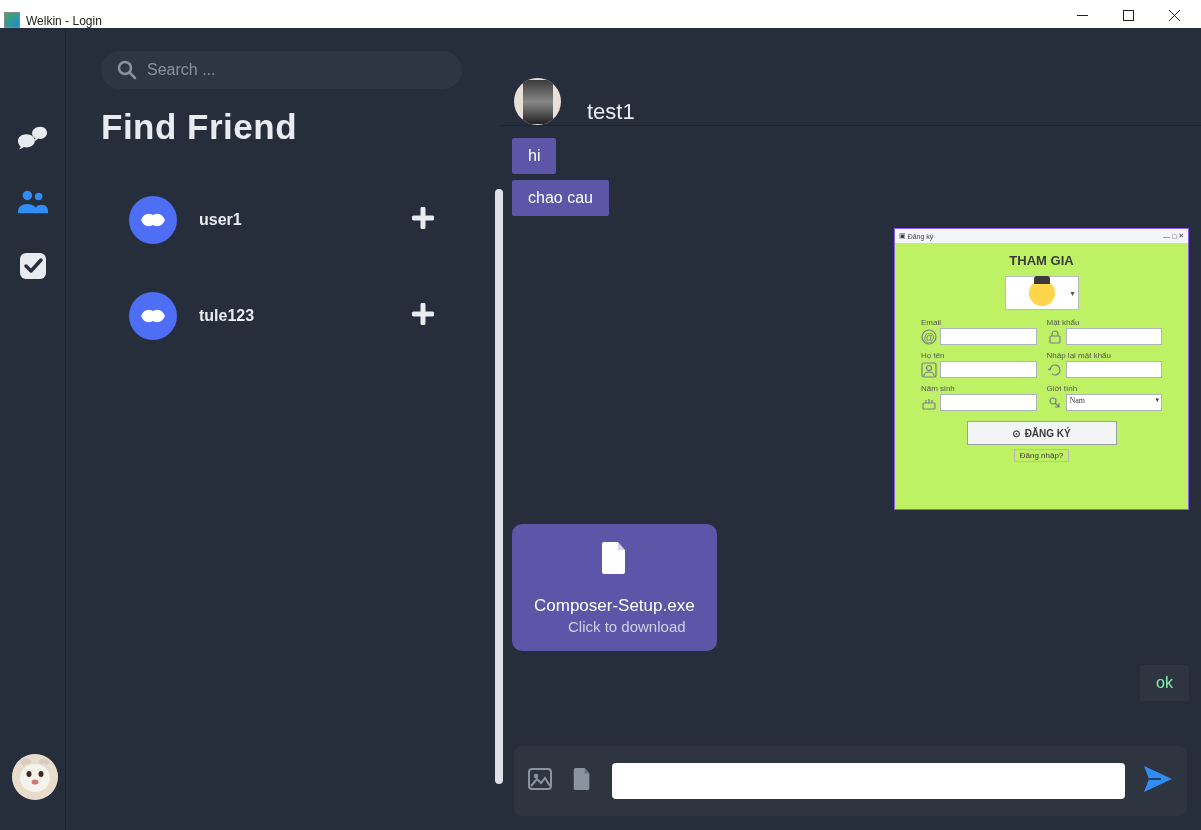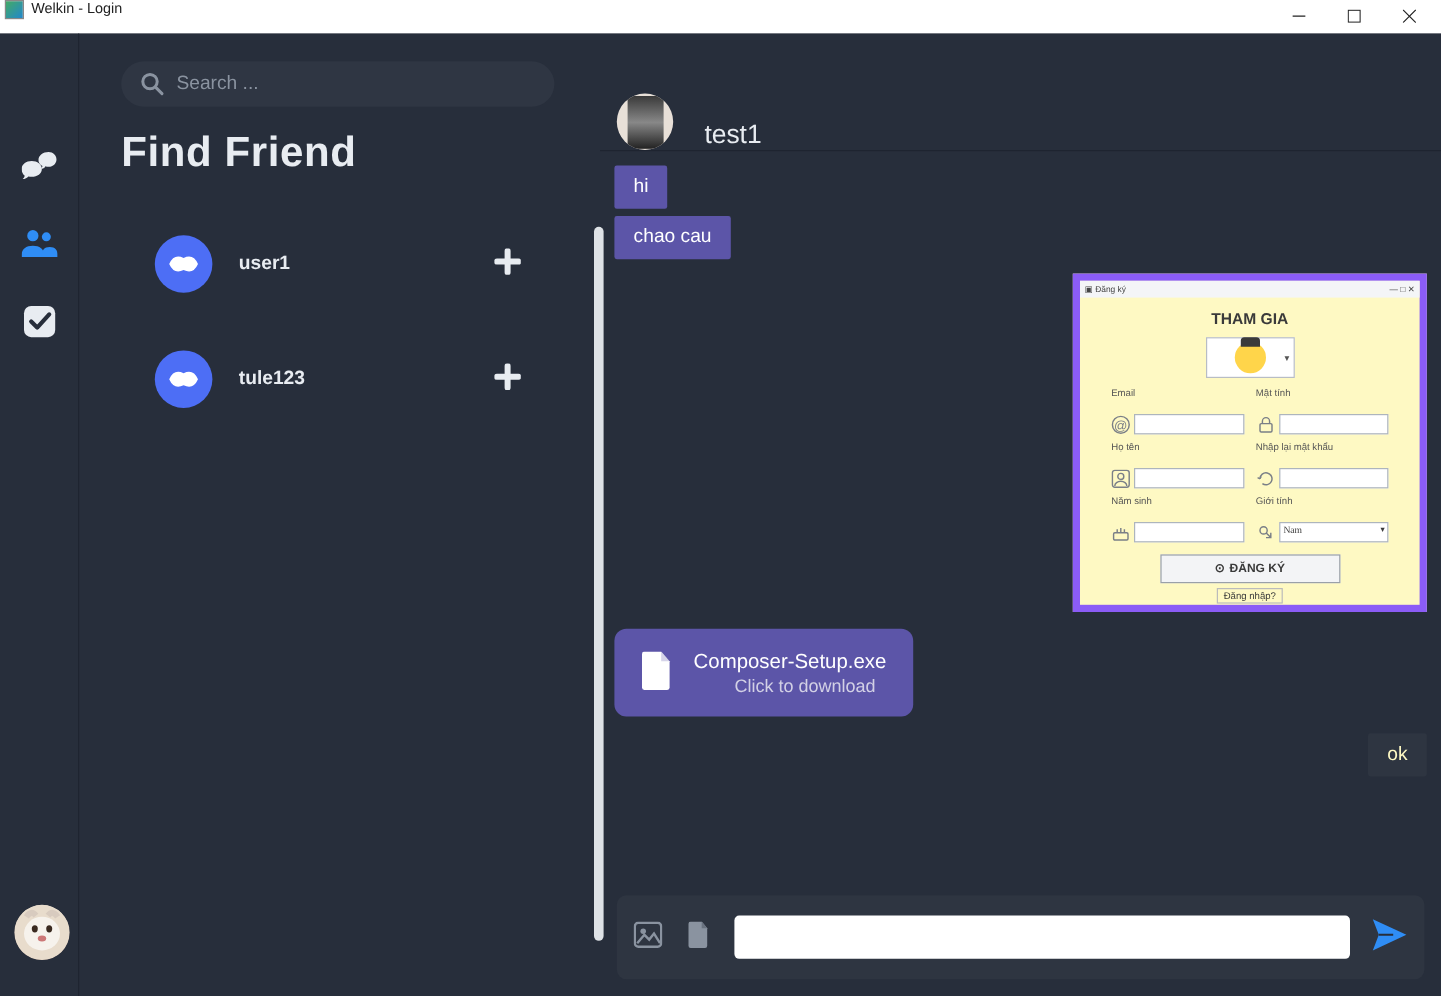--- a/index.html
+++ b/index.html
@@ -1,19 +1,19 @@
 <!DOCTYPE html>
 <html><head>
 <meta charset="utf-8">
 <style>
   * { box-sizing: border-box; margin: 0; padding: 0; }
   html, body { width: 1201px; height: 830px; overflow: hidden; font-family: -apple-system, "Segoe UI", sans-serif; background: #fff; }
   
   
-  .titlebar { height: 28px; background: #fff; display: flex; align-items: flex-start; padding: 0 4px; }
+  .titlebar { height: 28px; background: #fff; display: flex; align-items: flex-end; padding: 0 4px; }
   .titlebar .app-icon { width: 16px; height: 16px; border: 1px solid #888; margin-right: 6px; background: linear-gradient(135deg,#4a6,#28c); }
   .titlebar .title { font-size: 12px; color: #222; }
   .titlebar .spacer { flex: 1; }
   .win-btn { width: 46px; height: 26px; display: flex; align-items: center; justify-content: center; font-size: 15px; color: #222; }
   .win-btn svg { width: 11px; height: 11px; }
   
   
   .app { display: flex; height: 802px; background: #272e3b; color: #e8ecf1; }
   
   
@@ -40,42 +40,42 @@
   
   .chat { flex: 1; background: #272e3b; display: flex; flex-direction: column; }
   .chat-header { height: 98px; display: flex; align-items: flex-end; gap: 26px; padding: 0 14px; border-bottom: 1px solid #1e2430; }
   .chat-av { width: 47px; height: 47px; border-radius: 50%; background: #e8e0d8; display: flex; align-items: center; justify-content: center; overflow:hidden; }
   .chat-av-inner { width:30px; height:44px; background:linear-gradient(#3a3a3a,#888,#222); }
   .chat-name { font-size: 22px; font-weight: 400; }
   
   .messages { flex: 1; overflow:hidden; position: relative; padding: 6px 12px 10px 12px; }
   .msg { max-width: 70%; padding: 9px 16px; border-radius: 2px; margin: 6px 0; font-size: 16px; width: fit-content; }
   .msg.in { background: #5c55a8; color: #fff; }
-  .msg.out { background: #2e3541; color: #fef9c3; margin-left: auto; }
-  
-  .img-msg { margin: 12px 0 10px auto; width: 295px; height: 282px; background: #fef9c3; position: relative; border: 6px solid #8b5cf6; }
+  .msg.out { background: #2e3541; color: #86efac; margin-left: auto; }
+  
+  .img-msg { margin: 12px 0 10px auto; width: 295px; height: 282px; background: #bef264; position: relative; border: 1px solid #8b5cf6; }
   .img-tb { height: 14px; background: #f4f5f7; display:flex; align-items:center; padding:0 3px; font-size:7px; color:#444;}
   .img-tb .sp { flex:1; }
   .img-tb span { margin: 0 1px; }
   .img-body { padding: 10px 26px 6px 26px; font-size: 8px; color: #3a3a3a; }
   .img-title { text-align:center; font-weight:700; font-size:13px; margin-bottom:8px; }
   .img-avatar-sel { width: 74px; height: 34px; border:1px solid #b8bdc5; margin:0 auto 8px; background:#fff; display:flex; align-items:center; justify-content:center; position:relative;}
   .img-avatar-sel::after { content:"▾"; position:absolute; right:3px; font-size:8px; color:#555; }
   .img-face { width:26px; height:26px; border-radius:50%; background:#ffd54a; position:relative; }
   .img-face::before { content:""; position:absolute; top:-4px; left:5px; width:16px; height:8px; background:#3a3a3a; border-radius:3px 3px 0 0; }
   .img-form-row { display:flex; gap:10px; margin-bottom:6px; }
   .img-col { flex:1; }
-  .img-lbl { font-size:8px; color:#555; margin-bottom:13px; }
+  .img-lbl { font-size:8px; color:#555; margin-bottom:1px; }
   .img-wrap { display:flex; align-items:center; gap:3px; }
   .img-ico { width:16px; height:16px; color:#7a7f87; flex-shrink:0; }
   .img-inp { flex:1; height:17px; border:1px solid #adb5bd; background:#fff; }
   .img-btn { display:block; margin: 10px auto 4px; width: 150px; height: 24px; border:1px solid #9aa0a8; background:#f3f4f6; font-size:10px; font-weight:700; display:flex; align-items:center; justify-content:center; gap:4px;}
   .img-link { text-align:center; font-size:8px; border:1px solid #bbb; width:fit-content; margin:0 auto; padding:1px 5px;}
   
-  .file-msg { display:flex; align-items:center; gap:18px; background:#5c55a8; padding:18px 22px 16px 22px; border-radius:10px; width:fit-content; margin:14px 0; }
+  .file-msg { display:flex; align-items:center; gap:18px; background:#5c55a8; padding:18px 22px 16px 22px; border-radius:10px; width:fit-content; margin:14px 0;flex-direction:column; }
   .file-ico svg { width:26px; height:32px; }
   .file-txt .file-name { font-size:17px; color:#fff; }
   .file-txt .file-sub { font-size:15px; color:#d2d0e5; margin-top:2px;margin-left:34px; }
   
   .composer { height: 70px; background:#2e3541; margin:0 14px 14px 14px; border-radius:8px; display:flex; align-items:center; padding: 0 14px; gap:18px; }
   .composer .c-ico svg { width:24px; height:22px; }
   .composer input { flex:1; height:36px; border-radius:4px; border:0; background:#fff; padding:0 10px; font-size:15px; outline:0; }
   .send-btn svg { width:30px; height:28px; }
 </style>
 </head>
@@ -210,21 +210,21 @@
               <div class="img-lbl">Email</div>
               <div class="img-wrap">
                   <svg class="img-ico" viewBox="0 0 16 16">
                     <circle cx="8" cy="8" r="7" fill="none" stroke="currentColor" stroke-width="1.2"></circle>
                     <text x="8" y="12" text-anchor="middle" font-size="11" fill="currentColor">@</text>
                   </svg>
                   <div class="img-inp"></div>
                 </div>
             </div>
             <div class="img-col">
-              <div class="img-lbl">Mật tính</div>
+              <div class="img-lbl">Mật khẩu</div>
               <div class="img-wrap">
                   <svg class="img-ico" viewBox="0 0 16 16">
                     <rect x="3" y="7" width="10" height="7" rx="1" fill="none" stroke="currentColor" stroke-width="1.2"></rect>
                     <path d="M5 7 V5 a3 3 0 0 1 6 0 V7" fill="none" stroke="currentColor" stroke-width="1.2"></path>
                   </svg>
                   <div class="img-inp"></div>
                 </div>
             </div>
           </div>
           <div class="img-form-row">

